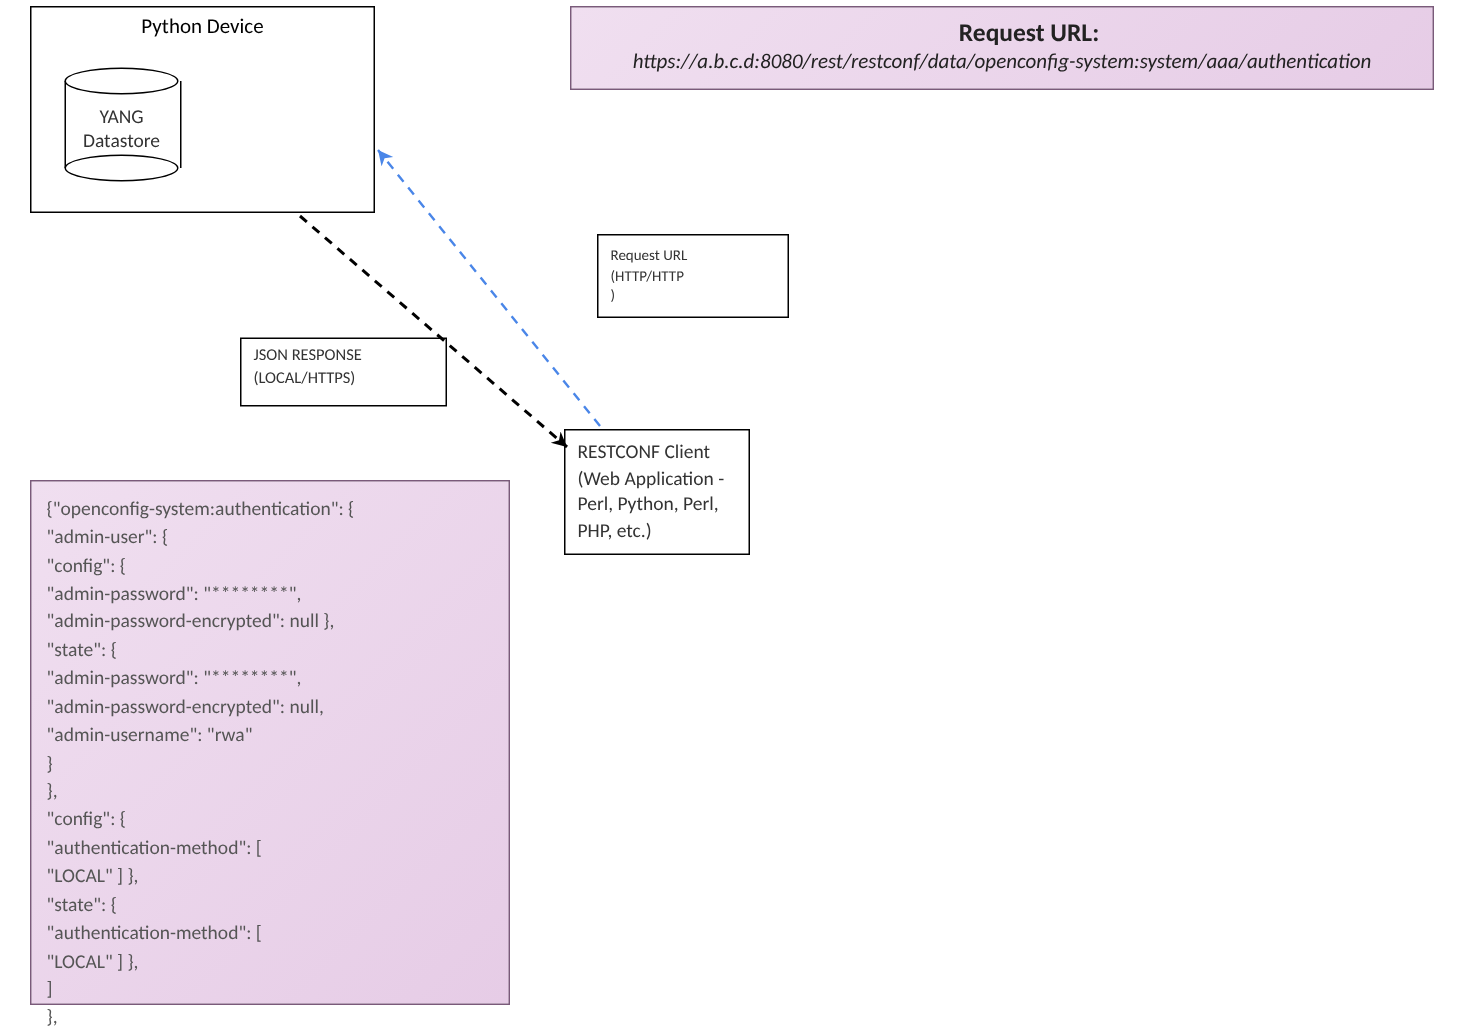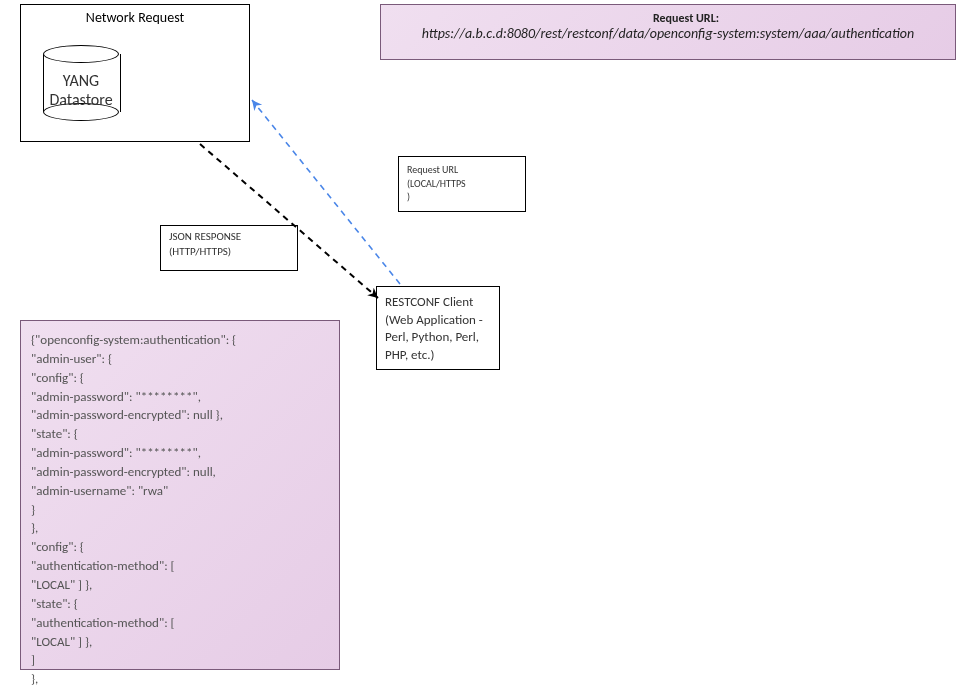--- a/index.html
+++ b/index.html
@@ -77,35 +77,35 @@
     border-radius: 50%;
     background: #fff;
     box-sizing: border-box;
   }
   .cyl-label {
     position: absolute;
     left: 0;
     top: 26px;
     width: 76px;
     text-align: center;
-    font-size: 16px;
+    font-size: 13px;
     line-height: 1.2;
     z-index: 3;
   }
   .url-box {
     left: 380px;
     top: 4px;
     width: 576px;
     height: 56px;
     text-align: center;
     padding-top: 6px;
   }
   .url-title {
     font-weight: bold;
-    font-size: 12px;
+    font-size: 17px;
     color: #222;
     padding-left: 36px;
   }
   .url-value {
     font-style: italic;
     font-size: 14px;
     color: #222;
   }
   .req-url-box {
     left: 398px;
@@ -152,46 +152,46 @@
     top: 0;
     width: 975px;
     height: 690px;
     pointer-events: none;
   }
 </style>
 </head>
 <body>
 
 <div class="box device-box">
-  <div class="device-title">Network Request</div>
+  <div class="device-title">Python Device</div>
   <div class="cylinder">
     <div class="cyl-body"></div>
     <div class="cyl-bottom"></div>
     <div class="cyl-top"></div>
     <div class="cyl-label">
       <span>YANG</span><br>
       <span>Datastore</span>
     </div>
   </div>
 </div>
 
 <div class="purple-box url-box">
   <div class="url-title">Request URL:</div>
   <div class="url-value">https://a.b.c.d:8080/rest/restconf/data/openconfig-system:system/aaa/authentication</div>
 </div>
 
 <div class="box req-url-box">
   <span>Request URL</span><br>
-  <span>(LOCAL/HTTPS</span><br>
+  <span>(HTTP/HTTP</span><br>
   <span>)</span>
 </div>
 
 <div class="box json-resp-box">
   <span>JSON RESPONSE</span><br>
-  <span>(HTTP/HTTPS)</span>
+  <span>(LOCAL/HTTPS)</span>
 </div>
 
 <div class="box client-box">
   <span>RESTCONF Client</span><br>
   <span>(Web Application -</span><br>
   <span>Perl, Python, Perl,</span><br>
   <span>PHP, etc.)</span>
 </div>
 
 <div class="purple-box payload-box">{"openconfig-system:authentication": {

